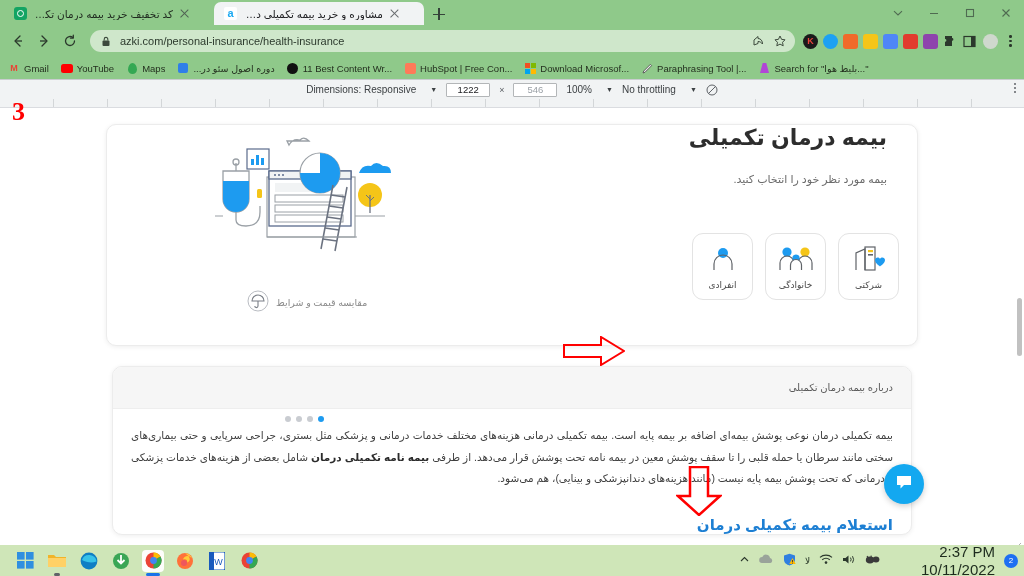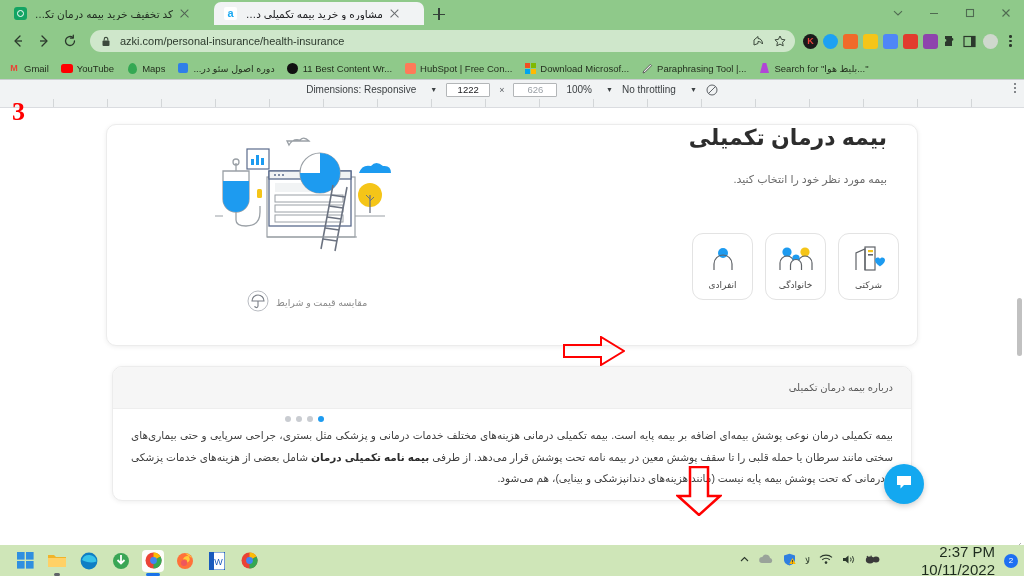--- a/index.html
+++ b/index.html
@@ -330,21 +330,21 @@
     </div>
   </div>
 
   <div class="devicebar">
     <div class="dsel">
       <span>Dimensions: Responsive</span>
       <span class="caret">▼</span>
     </div>
     <div class="dinput">1222</div>
     <span style="font-size:9px;color:#5f6368;">×</span>
-    <div class="dinput dim">626</div>
+    <div class="dinput dim">546</div>
     <div class="dsel">
       <span>100%</span>
       <span class="caret">▼</span>
     </div>
     <div class="dsel">
       <span>No throttling</span>
       <span class="caret">▼</span>
     </div>
     <div style="display:flex;align-items:center;">
       <svg width="12" height="12" viewBox="0 0 12 12">
@@ -499,20 +499,21 @@
         <span class="dot on"></span>
       </div>
 
       <div class="card about">
         <div class="about-head">
           <span>درباره بیمه درمان تکمیلی</span>
         </div>
         <div class="about-body">
           <p><span>بیمه تکمیلی درمان نوعی پوشش بیمه‌ای اضافه بر بیمه پایه است. بیمه تکمیلی درمانی هزینه‌های مختلف خدمات درمانی و پزشکی مثل بستری، جراحی سرپایی و حتی بیماری‌های سختی مانند سرطان یا حمله قلبی را تا سقف پوشش معین در بیمه نامه تحت پوشش قرار می‌دهد. از طرفی </span><b>بیمه نامه تکمیلی درمان</b><span> شامل بعضی از هزینه‌های خدمات پزشکی و درمانی که تحت پوشش بیمه پایه نیست (مانند هزینه‌های دندانپزشکی و بینایی)، هم می‌شود.</span></p>
         </div>
+        <div class="sub-title">استعلام بیمه تکمیلی درمان</div>
       </div>
 
       <div class="chatbtn">
         <span>
           <svg width="20" height="20" viewBox="0 0 20 20">
               <path d="M3 4 h14 v9 h-7 l-3.5 3.6 V13 H3 z" fill="#fff"></path>
             </svg>
         </span>
       </div>
 

